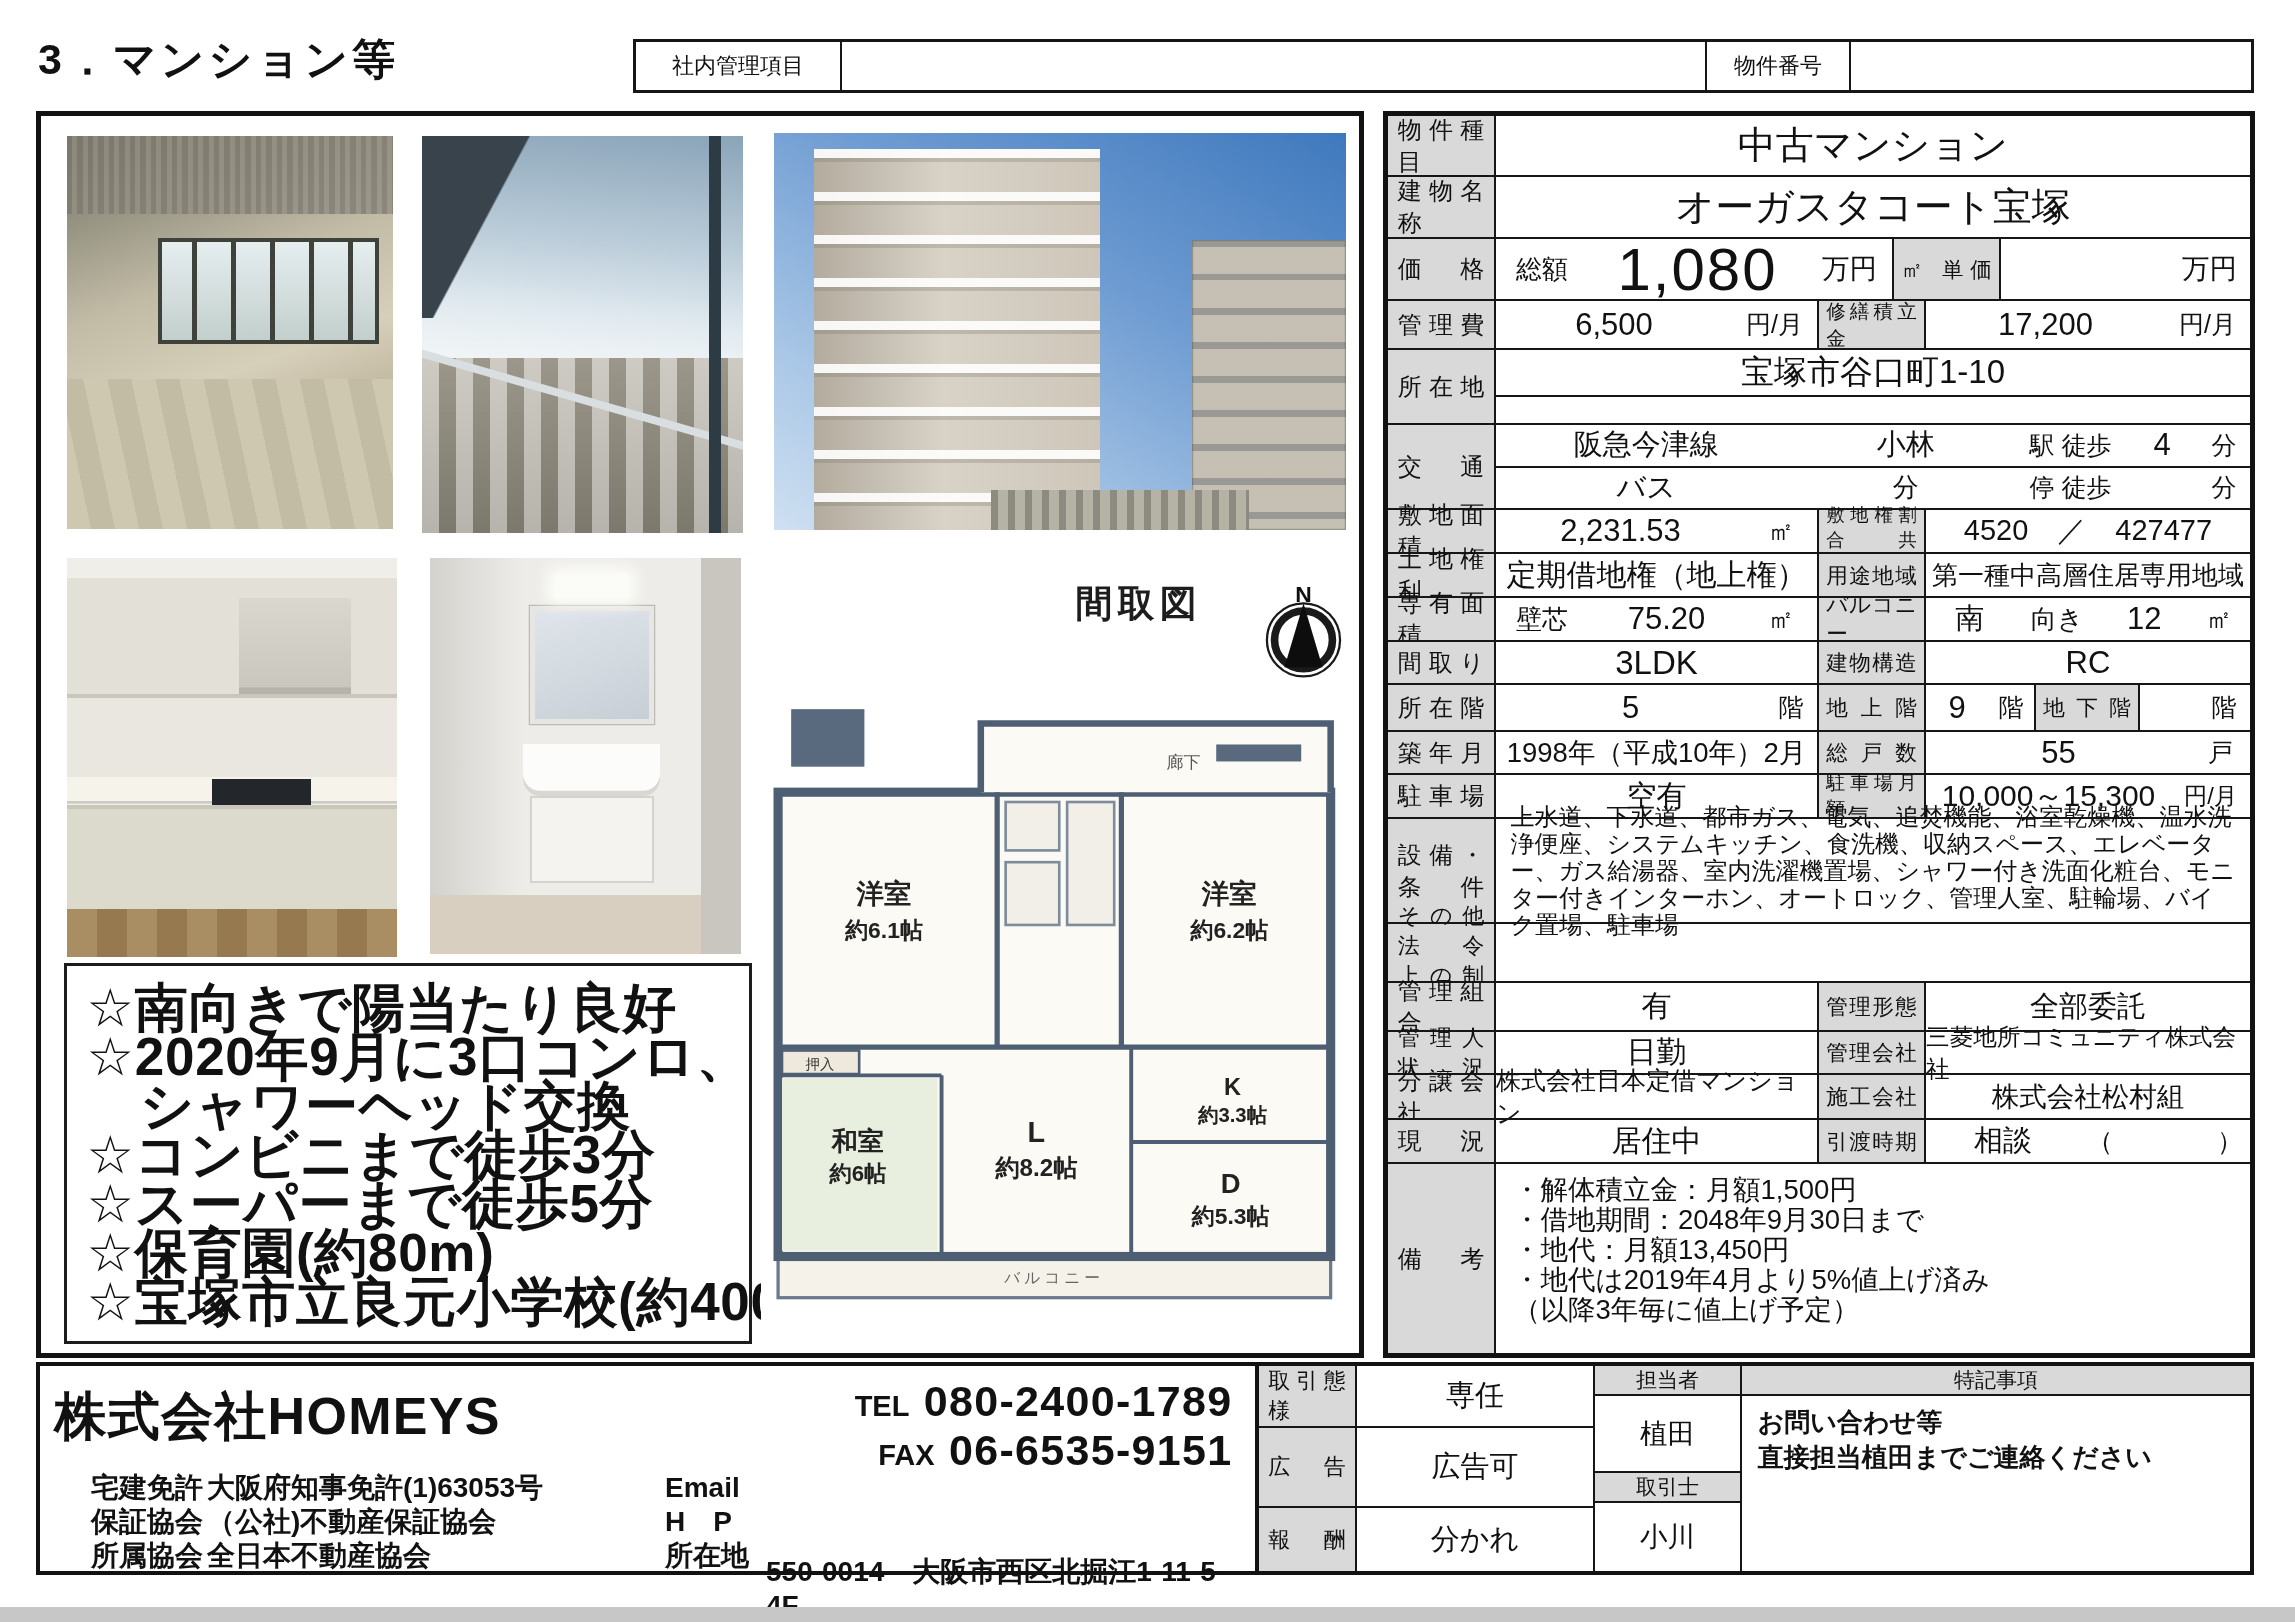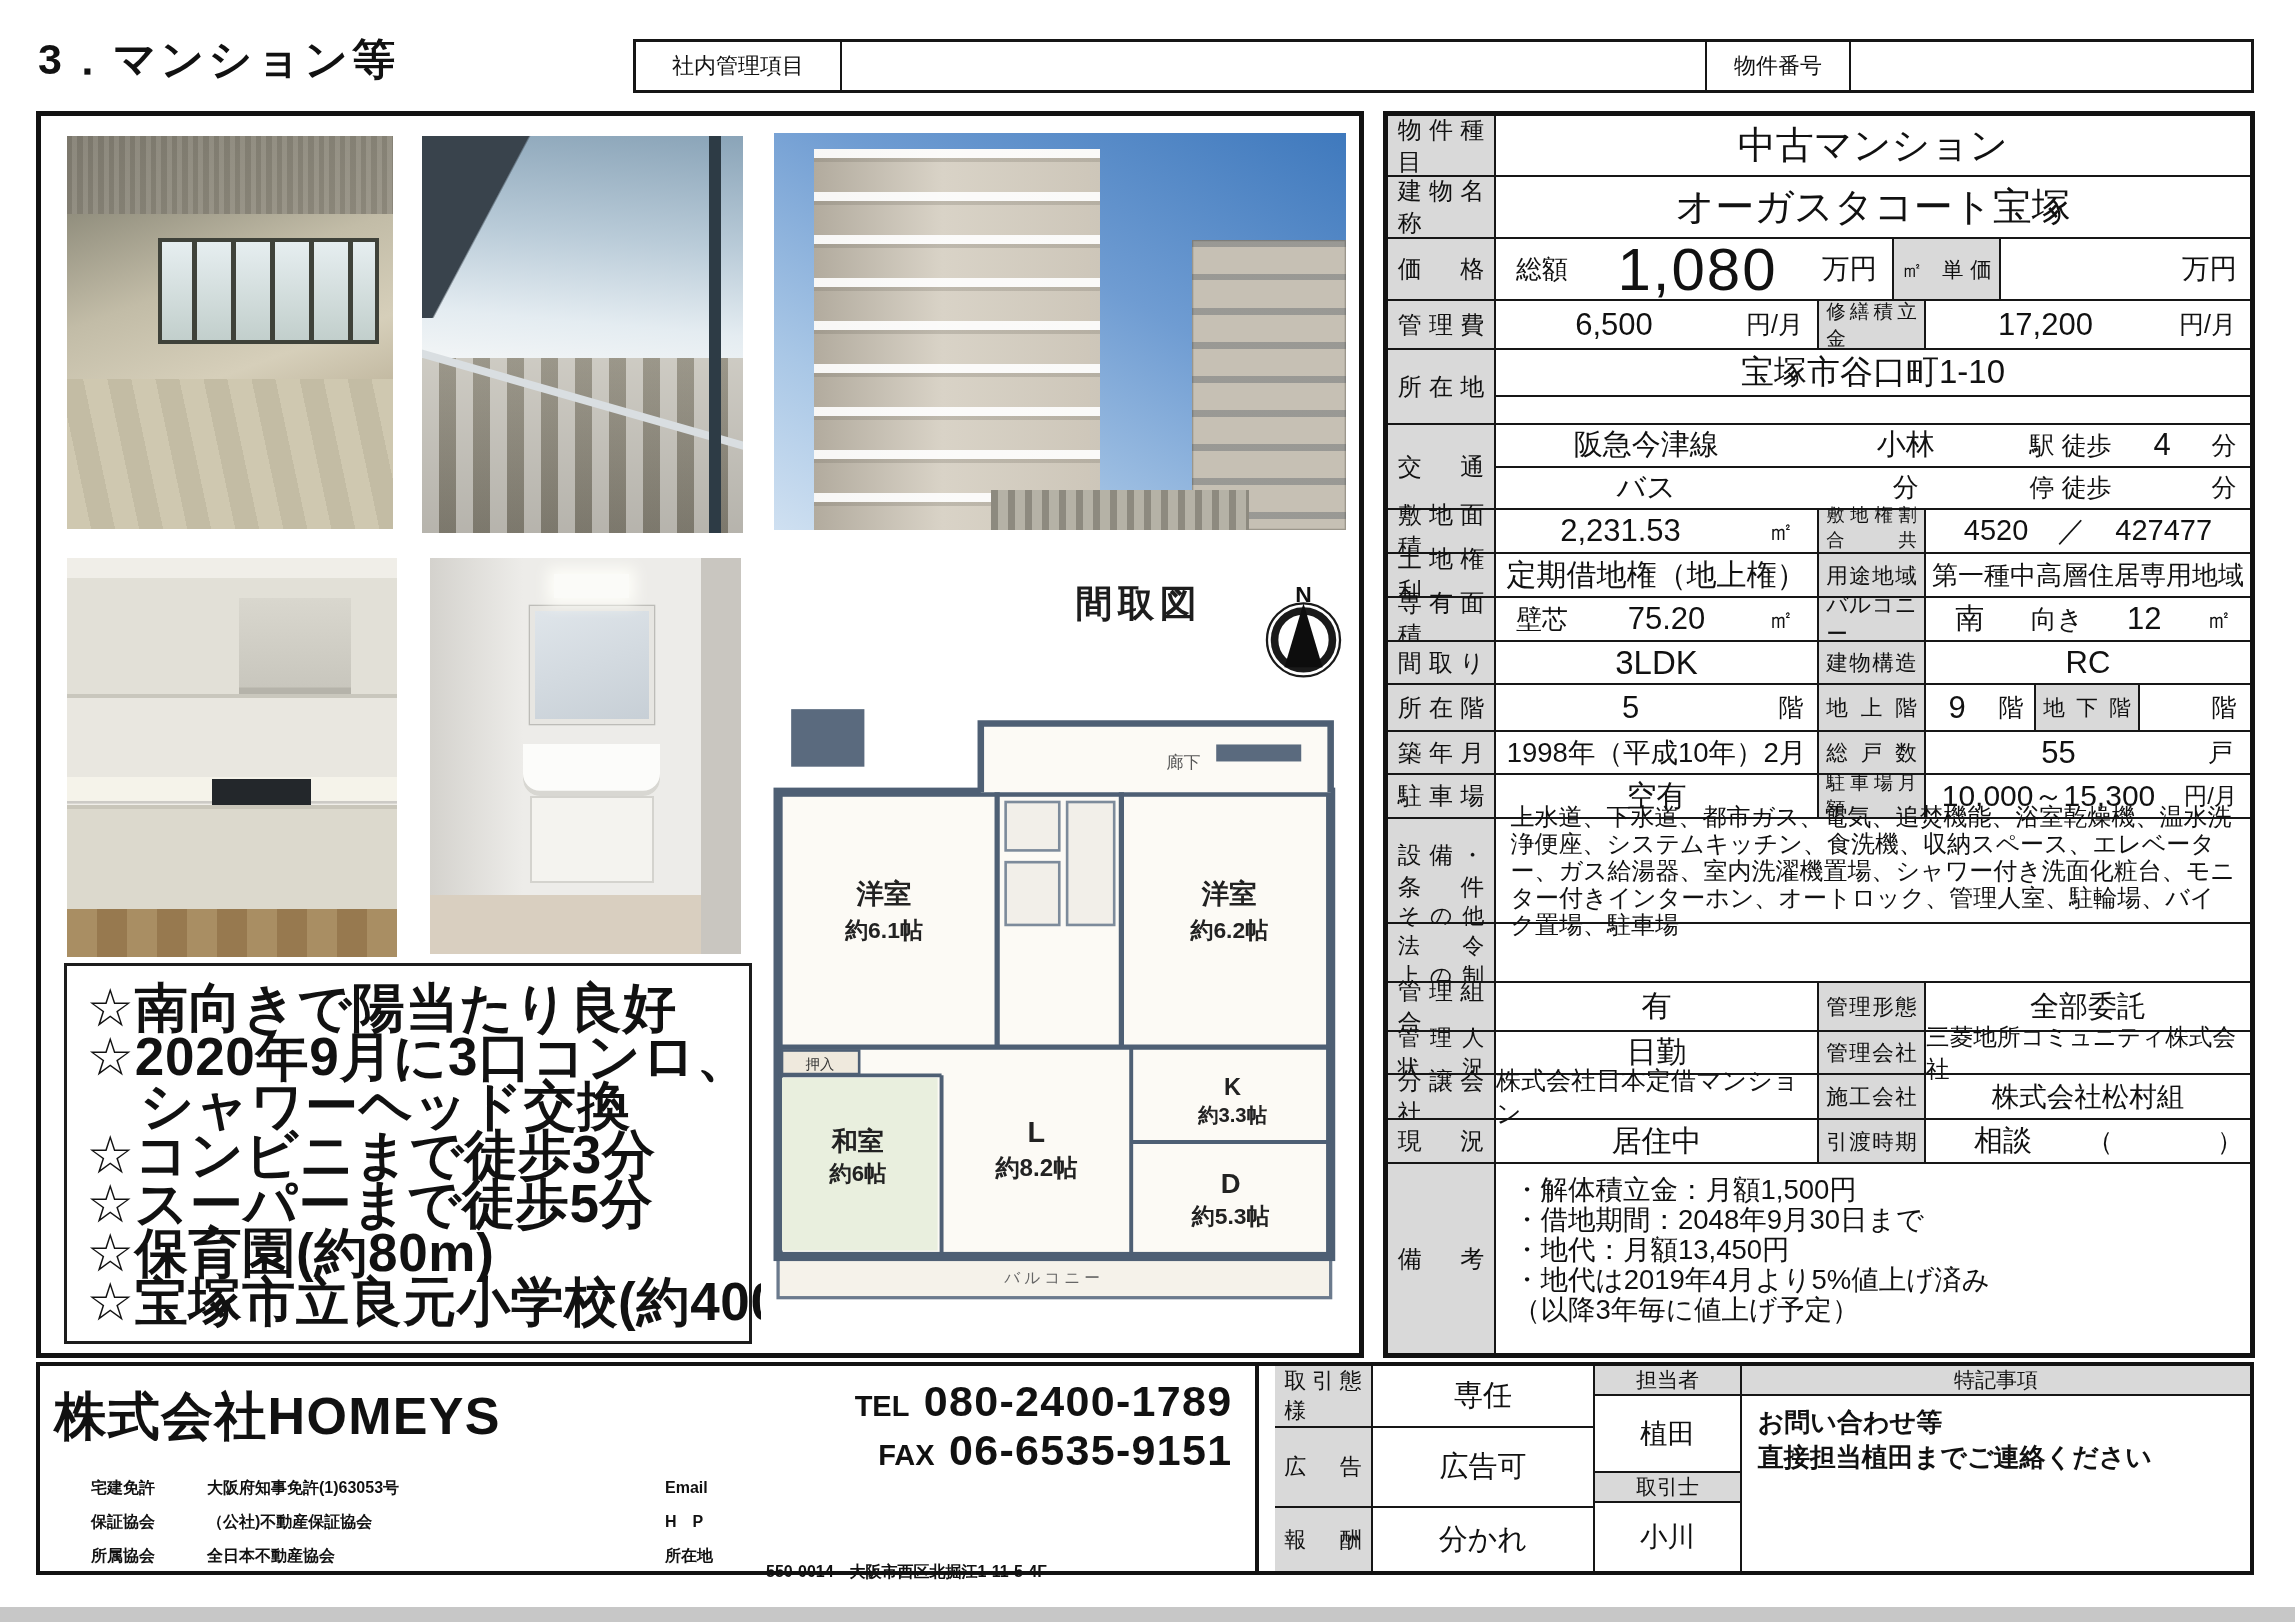--- a/index.html
+++ b/index.html
@@ -46,29 +46,29 @@
   .fs44{font-size:29px}.fs46{font-size:30px}.fs48{font-size:31px}.fs50{font-size:33px}.fs58{font-size:38px}
   .fs60{font-size:39px}
   #price-big { font-size:60px; letter-spacing:2px; }
   #equip-text { font-size:24px; line-height:27px; padding:5.2px 14.4px; display:flex; align-items:center; }
   .note-line { font-size:27.5px; line-height:30px; }
 
   
   #foot-left { position:absolute; left:36px; top:1362px; width:1224px; height:213px; border:4.6px solid #121212; background:#fff; }
   #company-name { position:absolute; left:14.4px; top:15.7px; font-size:52px; font-weight:bold; letter-spacing:1.3px; }
   #company-lines { position:absolute; left:51px; top:105px; width:1152px; }
-  .cl-row { display:flex; font-size:16px; font-weight:bold; line-height:34px; }
+  .cl-row { display:flex; font-size:28px; font-weight:bold; line-height:34px; }
   .cl-a { flex:0 0 116px; } .cl-b { flex:0 0 458px; } .cl-c { flex:0 0 101px; } .cl-d { flex:1;margin-top:16px; }
   #telfax { position:absolute; right:23.6px; top:10.5px; text-align:right; }
   .tf-line { display:flex; align-items:baseline; justify-content:flex-end; gap:14.4px; }
   .tf-lab { font-size:29px; font-weight:bold; }
   .tf-num { font-size:43px; font-weight:bold; letter-spacing:1.3px; }
 
   #foot-right { position:absolute; left:1255px; top:1362px; width:999px; height:213px; border:4.6px solid #121212; background:#fff; display:flex; }
-  #fr-colA { flex:0 0 336px; display:flex; flex-direction:column; border-right:2px solid #161616;padding-left:16px; }
+  #fr-colA { flex:0 0 336px; display:flex; flex-direction:column; border-right:2px solid #161616; }
   .fr-row { display:flex; border-top:2px solid #161616; }
   .fr-row:first-child { border-top:none; }
   .fr-lbl { flex:0 0 98px; background:#d9d9d9; border-right:2px solid #161616; display:flex; align-items:center; padding:0 9.2px; }
   .fr-val { flex:1; display:flex; align-items:center; justify-content:center; font-size:29px; }
   #fr-colB { flex:0 0 147px; display:flex; flex-direction:column; border-right:2px solid #161616; }
   .fr-hdr { background:#d9d9d9; display:flex; align-items:center; justify-content:center; font-size:21px; border-top:2px solid #161616; border-bottom:2px solid #161616; }
   #fr-colB .fr-hdr:first-child { border-top:none; }
   #fr-colC { flex:1; display:flex; flex-direction:column; }
   #special-body { flex:1; padding:9.2px 15.7px; font-size:26px; font-weight:bold; line-height:35px; }
 

